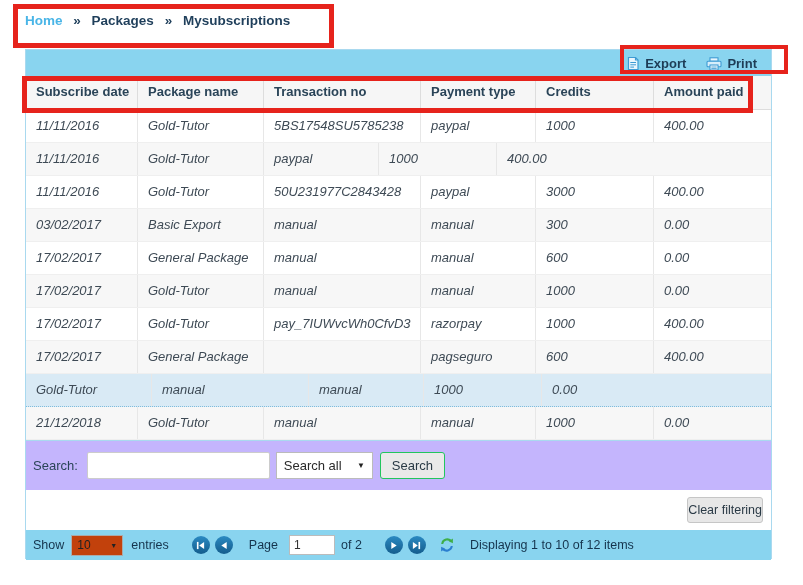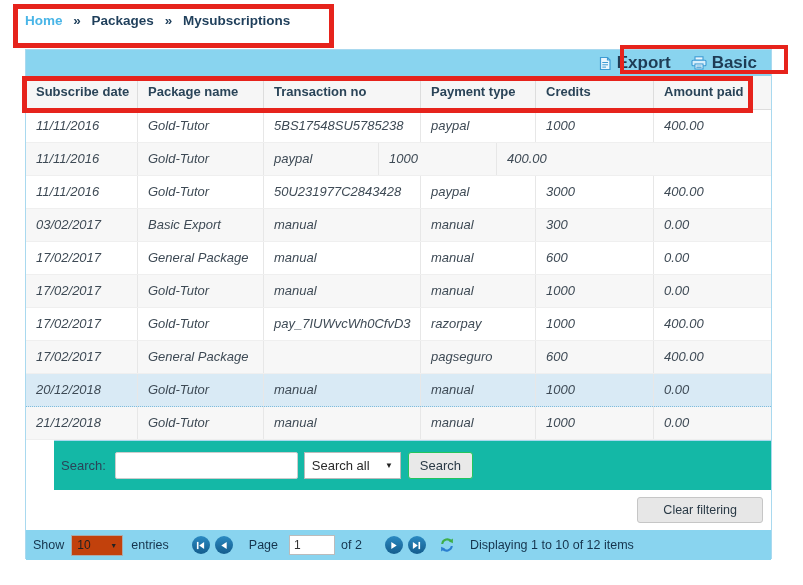--- a/index.html
+++ b/index.html
@@ -14,21 +14,21 @@
   .breadcrumb span { margin-right:7px; }
   .crumb-home { color:#49b5e7; cursor:pointer; }
   .crumb-sep { color:#1f3f5b; }
   .crumb { color:#1f3f5b; }
 
   
   .panel { position:absolute; left:25px; top:49px; width:747px; height:510px;
            border:1px solid #a9d9ef; background:#fff; }
   .toolbar { height:26px; background:#89d4ef; display:flex; align-items:center;
              justify-content:flex-end; gap:20px; padding-right:14px; }
-  .tool-btn { display:flex; align-items:center; gap:5px; font-size:17px; font-weight:600;
+  .tool-btn { display:flex; align-items:flex-end; gap:5px; font-size:13px; font-weight:600;
               color:#1e3c55; cursor:pointer; }
   .tool-btn svg { display:block; }
 
   
   .thead { height:34px; background:#f6f6f6; border-bottom:1px solid #ddd; display:flex; }
   .hcell { font-size:13px; font-weight:700; color:#2a4458; padding:8px 0 0 10px;
            border-right:1px solid #ddd; overflow:hidden; white-space:nowrap; cursor:pointer; }
   .hcell:last-child { border-right:none; }
 
   
@@ -36,38 +36,38 @@
   .trow { display:flex; height:33px; background:#fff; border-bottom:1px solid #efefef; cursor:pointer; }
   .trow.erow { background:#f7f7f7; }
   .trow.selected { background:#d9eaf5; border-bottom:1px dotted #7fbcdc; }
   .cell { font-size:13px; color:#3e4a55; line-height:32px; padding-left:10px;
           border-right:1px solid #e7e7e7; overflow:hidden; white-space:nowrap;font-style:italic; }
   .cell:last-child { border-right:none; }
   .c0{width:112px}.c1{width:126px}.c2{width:157px}.c3{width:115px}.c4{width:118px}.c5{flex:1}
 
   
   .search-area { height:50px; border-top:1px solid #a9d9ef; display:flex; align-items:center;
-                 padding-left:7px; background:#14b8a6;margin-left:28px; }
+                 padding-left:7px; background:#c4b5fd; }
   .search-label { font-size:13px; color:#2a4458; margin-right:9px; }
   .search-input { width:183px; height:27px; border:1px solid #ccc; border-radius:2px;
                   font-size:13px; padding:0 6px; color:#3e4a55; outline:none;
                   font-family:"Liberation Sans",sans-serif; }
   .fselect { width:97px; height:27px; border:1px solid #bbb; background:#fff; margin-left:6px;
              display:flex; align-items:center; justify-content:space-between; padding:0 7px;
              font-size:13px; color:#2a2a2a; cursor:pointer; }
   .fselect .arrow { font-size:8px; color:#222; }
   .btn { background:#e9e9e9; border:1px solid #22c55e; border-radius:3px; font-size:13px;
          color:#2a3a46; padding:5px 11px; margin-left:7px; cursor:pointer;
          font-family:"Liberation Sans",sans-serif; }
 
   
   .clear-area { height:40px; display:flex; align-items:center; justify-content:flex-end;
                 padding-right:8px; background:#fff; }
   .clear-btn { background:#e7e7e7; border:1px solid #c6c6c6; border-radius:3px; font-size:12.5px;
-               color:#2a3a46; padding:5px 25px; cursor:pointer;
+               color:#2a3a46; padding:5px 0; cursor:pointer;
                font-family:"Liberation Sans",sans-serif; }
 
   
   .pager { height:30px; background:#89d4ef; display:flex; align-items:center;
            padding-left:7px; font-size:12.5px; color:#15344d; }
   .pager .lbl { margin-right:7px; }
   .mini-select { width:52px; height:21px; border:1px solid #aaa; background:#c2410c;
                  display:flex; align-items:center; justify-content:space-between;
                  padding:0 5px; font-size:12px; color:#222; cursor:pointer; margin-right:8px; }
   .mini-select .arrow { font-size:7px; }
@@ -117,21 +117,21 @@
     <div class="tool-btn">
       <span>
         <svg width="16" height="14" viewBox="0 0 16 14">
           <rect x="4" y="0.8" width="8" height="3.4" fill="#eaf6fd" stroke="#3d9bd3" stroke-width="1.1"></rect>
           <rect x="1" y="4.2" width="14" height="5.6" rx="1" fill="#d7eefb" stroke="#3d9bd3" stroke-width="1.1"></rect>
           <rect x="4" y="8" width="8" height="5" fill="#fff" stroke="#3d9bd3" stroke-width="1.1"></rect>
           <line x1="5.3" y1="10" x2="10.7" y2="10" stroke="#3d9bd3" stroke-width="0.9"></line>
           <line x1="5.3" y1="11.6" x2="10.7" y2="11.6" stroke="#3d9bd3" stroke-width="0.9"></line>
         </svg>
       </span>
-      <span>Basic</span>
+      <span>Print</span>
     </div>
   </div>
 
   <div class="thead">
       <div class="hcell c0">Subscribe date</div>
       <div class="hcell c1">Package name</div>
       <div class="hcell c2">Transaction no</div>
       <div class="hcell c3">Payment type</div>
       <div class="hcell c4">Credits</div>
       <div class="hcell c5">Amount paid</div>
@@ -195,21 +195,20 @@
       </div>
       <div class="trow erow">
         <div class="cell c0">17/02/2017</div>
         <div class="cell c1">General Package</div>
         <div class="cell c2"></div>
         <div class="cell c3">pagseguro</div>
         <div class="cell c4">600</div>
         <div class="cell c5">400.00</div>
       </div>
       <div class="trow selected">
-        <div class="cell c0">20/12/2018</div>
         <div class="cell c1">Gold-Tutor</div>
         <div class="cell c2">manual</div>
         <div class="cell c3">manual</div>
         <div class="cell c4">1000</div>
         <div class="cell c5">0.00</div>
       </div>
       <div class="trow erow">
         <div class="cell c0">21/12/2018</div>
         <div class="cell c1">Gold-Tutor</div>
         <div class="cell c2">manual</div>

